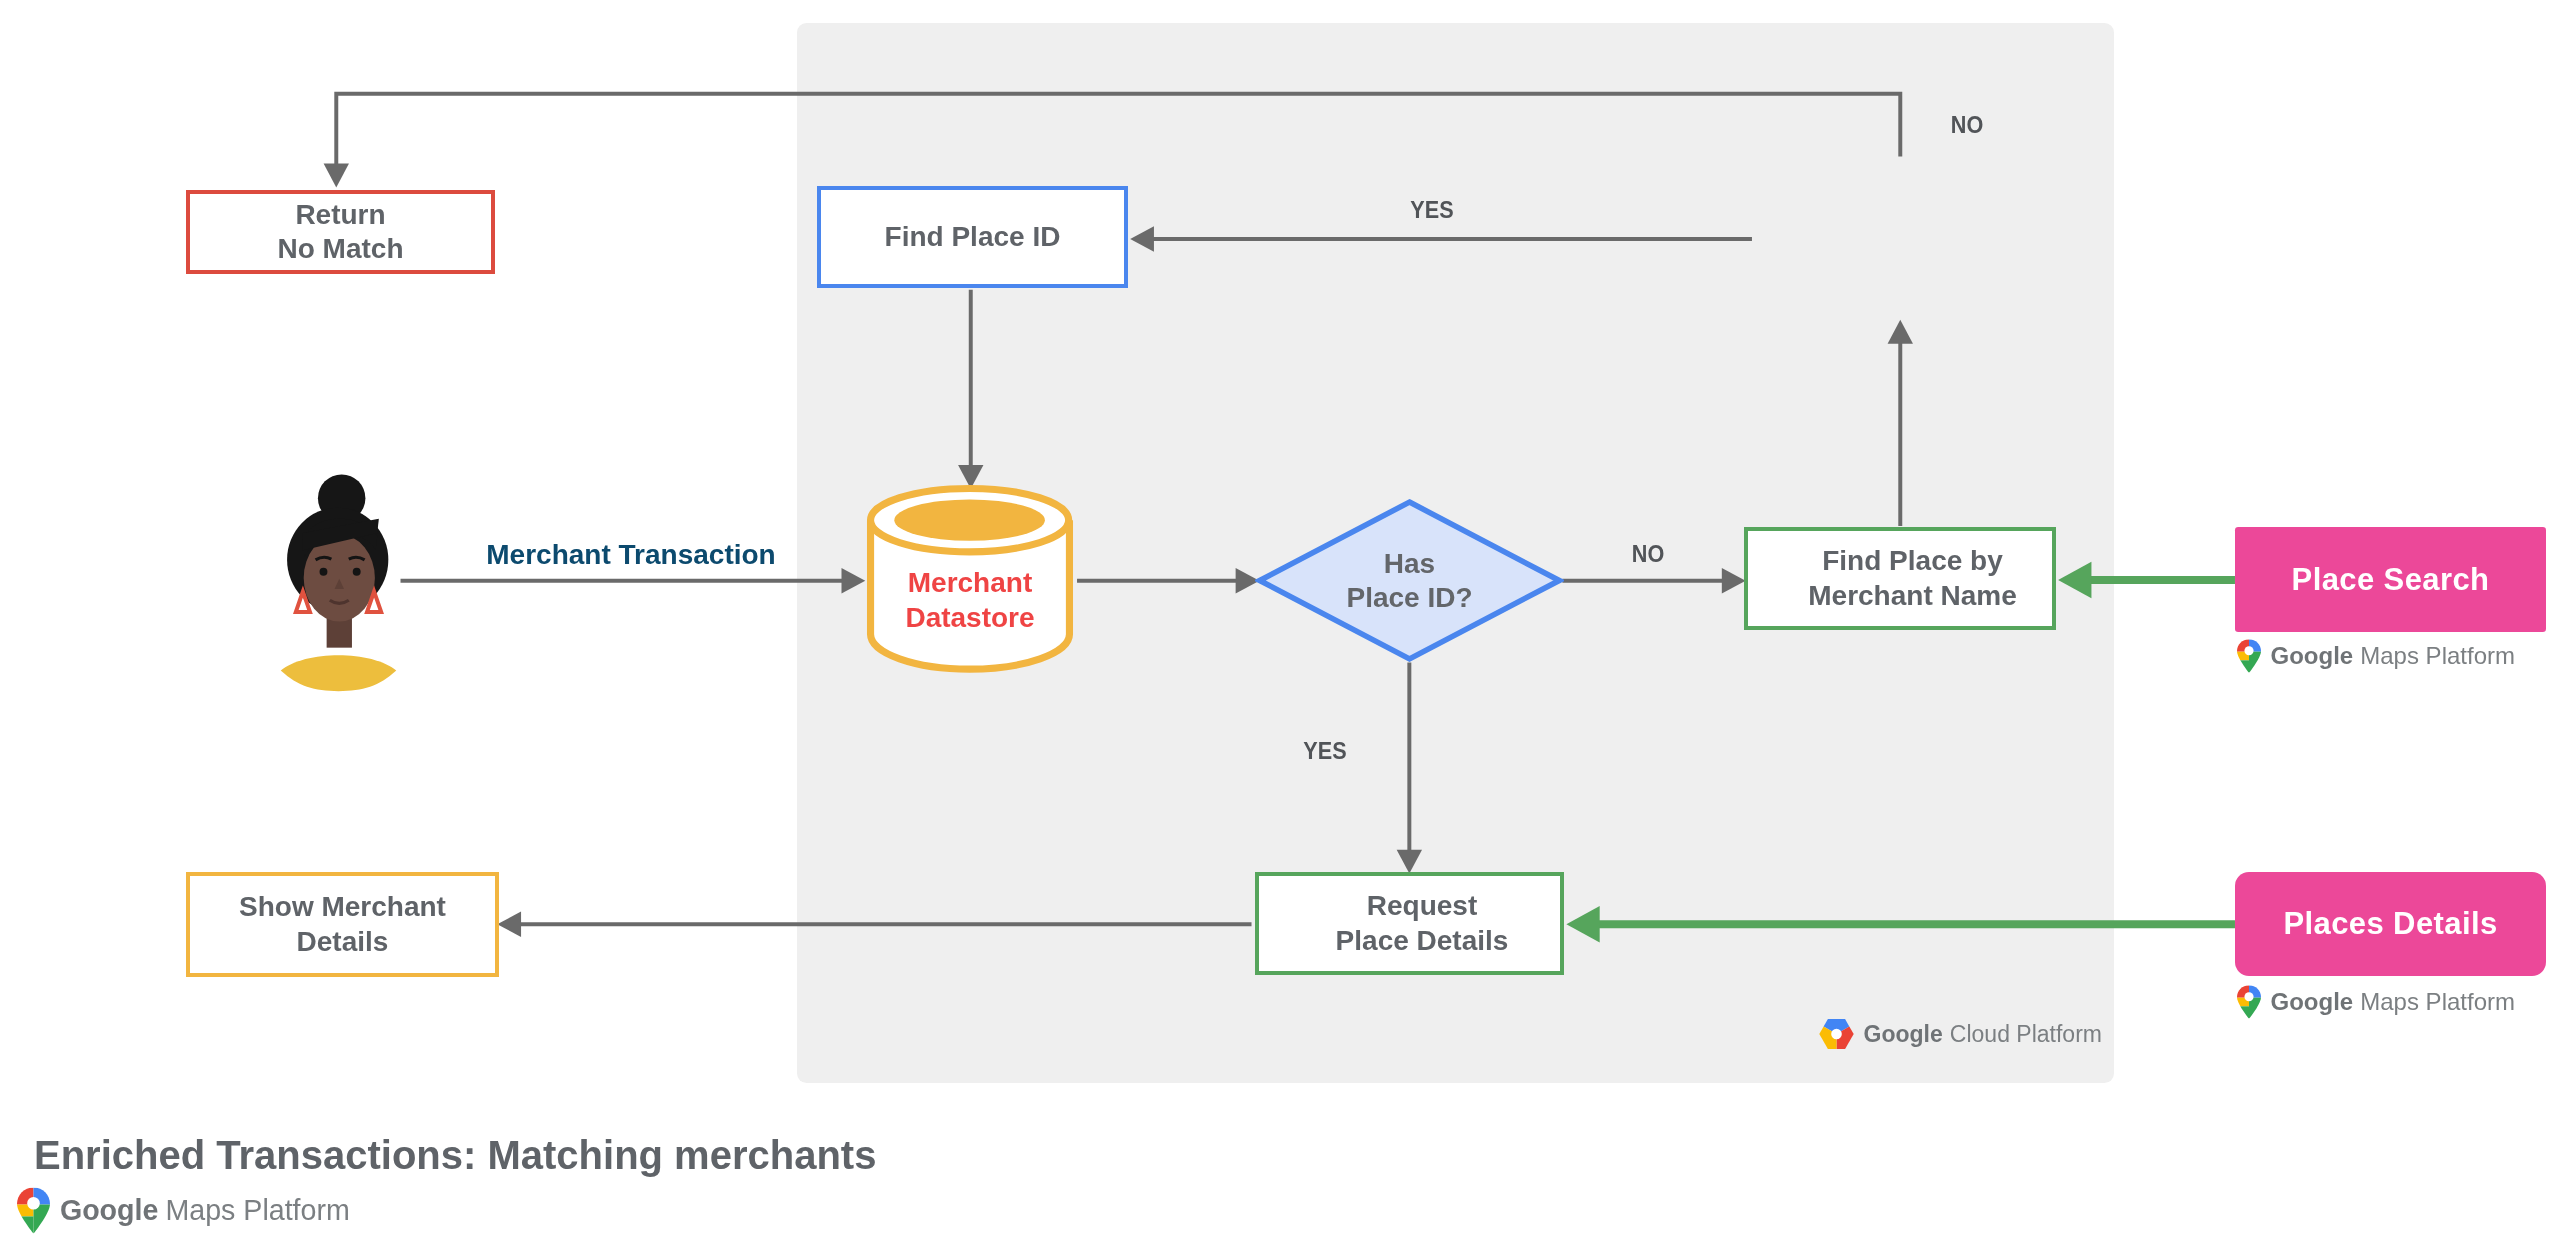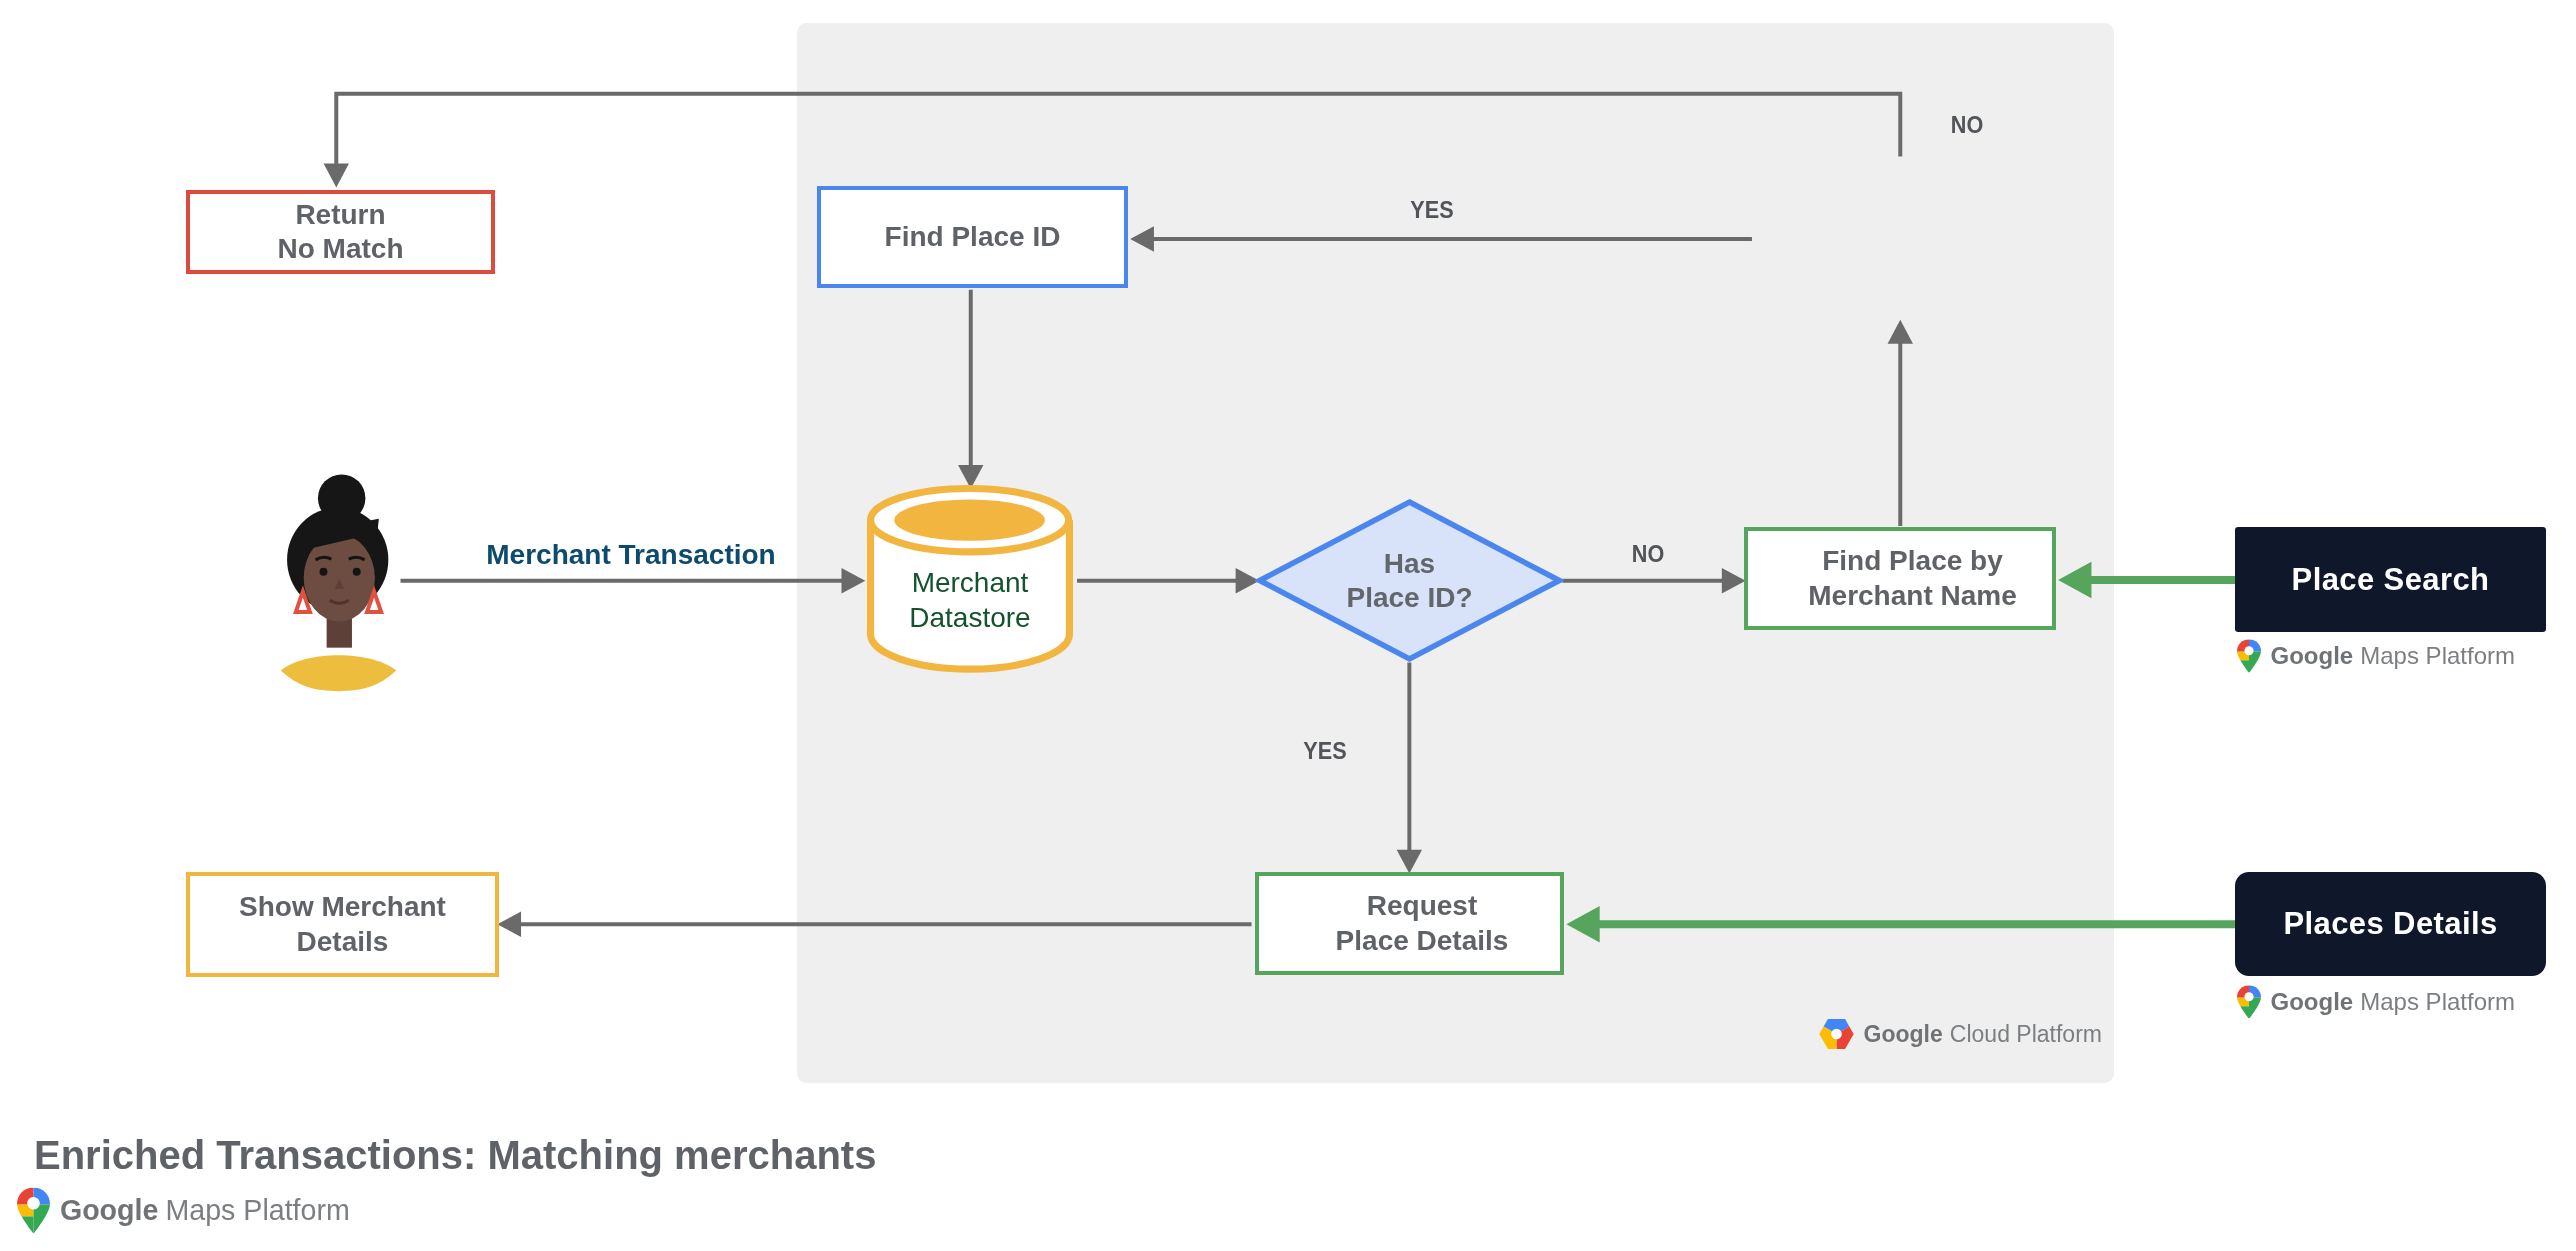--- a/index.html
+++ b/index.html
@@ -6,27 +6,27 @@
   body{font-family:"Liberation Sans", sans-serif;}
   .canvas{position:relative;width:2576px;height:1252px;background:#ffffff;overflow:hidden;}
   .panel{position:absolute;left:797px;top:23px;width:1317px;height:1060px;background:#efefef;border-radius:9.5px;}
   .wires{position:absolute;left:0;top:0;width:2576px;height:1252px;pointer-events:none;}
   .node{position:absolute;background:#ffffff;border:4.8px solid #999;display:flex;align-items:center;justify-content:center;
         text-align:center;font-weight:700;font-size:28px;line-height:1.22;color:#5f6368;white-space:pre-line;box-sizing:border-box;}
   .node.red{border-color:#dc4b3e;}
   .node.blue{border-color:#4a86ee;}
   .node.green-outline{border-color:#56a55c;padding-left:25px;}
   .node.yellow{border-color:#f2b540;}
-  .node.green-fill{background:#0f172a;border:none;color:#ffffff;font-size:31px;letter-spacing:0.4px;}
+  .node.green-fill{background:#ec4899;border:none;color:#ffffff;font-size:31px;letter-spacing:0.4px;}
   .diamond{position:absolute;}
   .diamond svg{position:absolute;left:0;top:0;}
   .diamond .dtext{position:absolute;left:0;top:0;width:100%;height:100%;display:flex;align-items:center;justify-content:center;
         text-align:center;font-weight:700;font-size:28px;line-height:1.2;color:#63666a;white-space:pre-line;}
   .cyl-text{position:absolute;display:flex;align-items:center;justify-content:center;text-align:center;
-        font-weight:400;font-size:28px;line-height:1.25;color:#14532d;white-space:pre-line;}
+        font-weight:700;font-size:28px;line-height:1.25;color:#ef4444;white-space:pre-line;}
   .edge-label{position:absolute;font-weight:700;font-size:24.6px;color:#515458;transform:translate(-50%,-50%) scaleX(0.88);white-space:nowrap;}
   .flow-label{position:absolute;font-weight:700;font-size:28px;color:#0c4a6e;transform:translate(-50%,-50%);white-space:nowrap;}
   .logo{position:absolute;display:flex;align-items:center;}
   .logo .brand{font-weight:700;color:#6f7376;}
   .logo .product{font-weight:400;color:#7b7f82;margin-left:7.1px;}
   .logo.small{font-size:24px;}
   .logo.medium{font-size:23px;}
   .logo.large{font-size:28.6px;}
   .logo svg{display:block;margin-right:9.5px;}
   .title{position:absolute;left:34px;top:1133px;font-size:40px;font-weight:700;color:#5f6368;}

